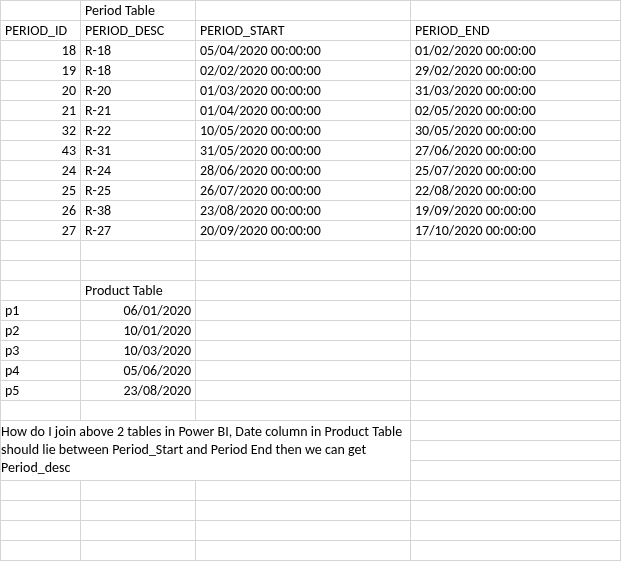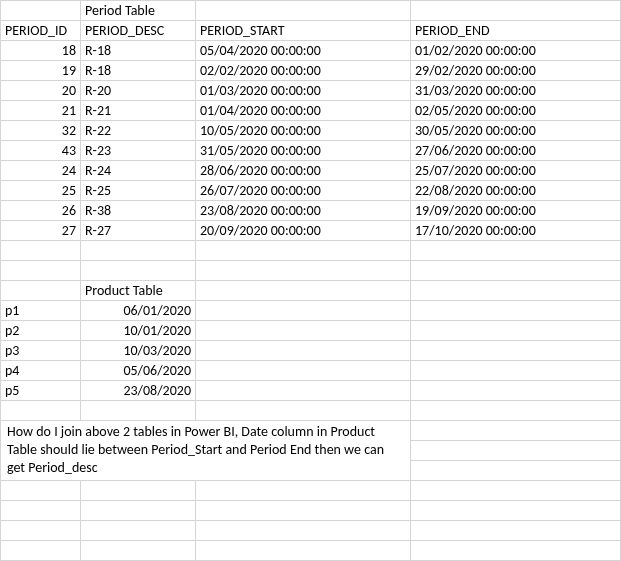--- a/index.html
+++ b/index.html
@@ -26,21 +26,21 @@
     vertical-align: middle;
   }
   .colA { width: 80px; }
   .colB { width: 115px; }
   .colC { width: 215px; }
   .colD { width: 210px; }
   .right { text-align: right; }
   .question-cell {
     height: auto;
     white-space: normal;
-    padding: 2px 6px;
+    padding: 2px 0;
     line-height: 1.3;
     vertical-align: top;
   }
 </style>
 </head>
 <body>
 
 <table>
   <colgroup>
     <col class="colA">
@@ -86,21 +86,21 @@
         <td>02/05/2020 00:00:00</td>
       </tr>
       <tr>
         <td class="right">32</td>
         <td>R-22</td>
         <td>10/05/2020 00:00:00</td>
         <td>30/05/2020 00:00:00</td>
       </tr>
       <tr>
         <td class="right">43</td>
-        <td>R-23</td>
+        <td>R-31</td>
         <td>31/05/2020 00:00:00</td>
         <td>27/06/2020 00:00:00</td>
       </tr>
       <tr>
         <td class="right">24</td>
         <td>R-24</td>
         <td>28/06/2020 00:00:00</td>
         <td>25/07/2020 00:00:00</td>
       </tr>
       <tr>

